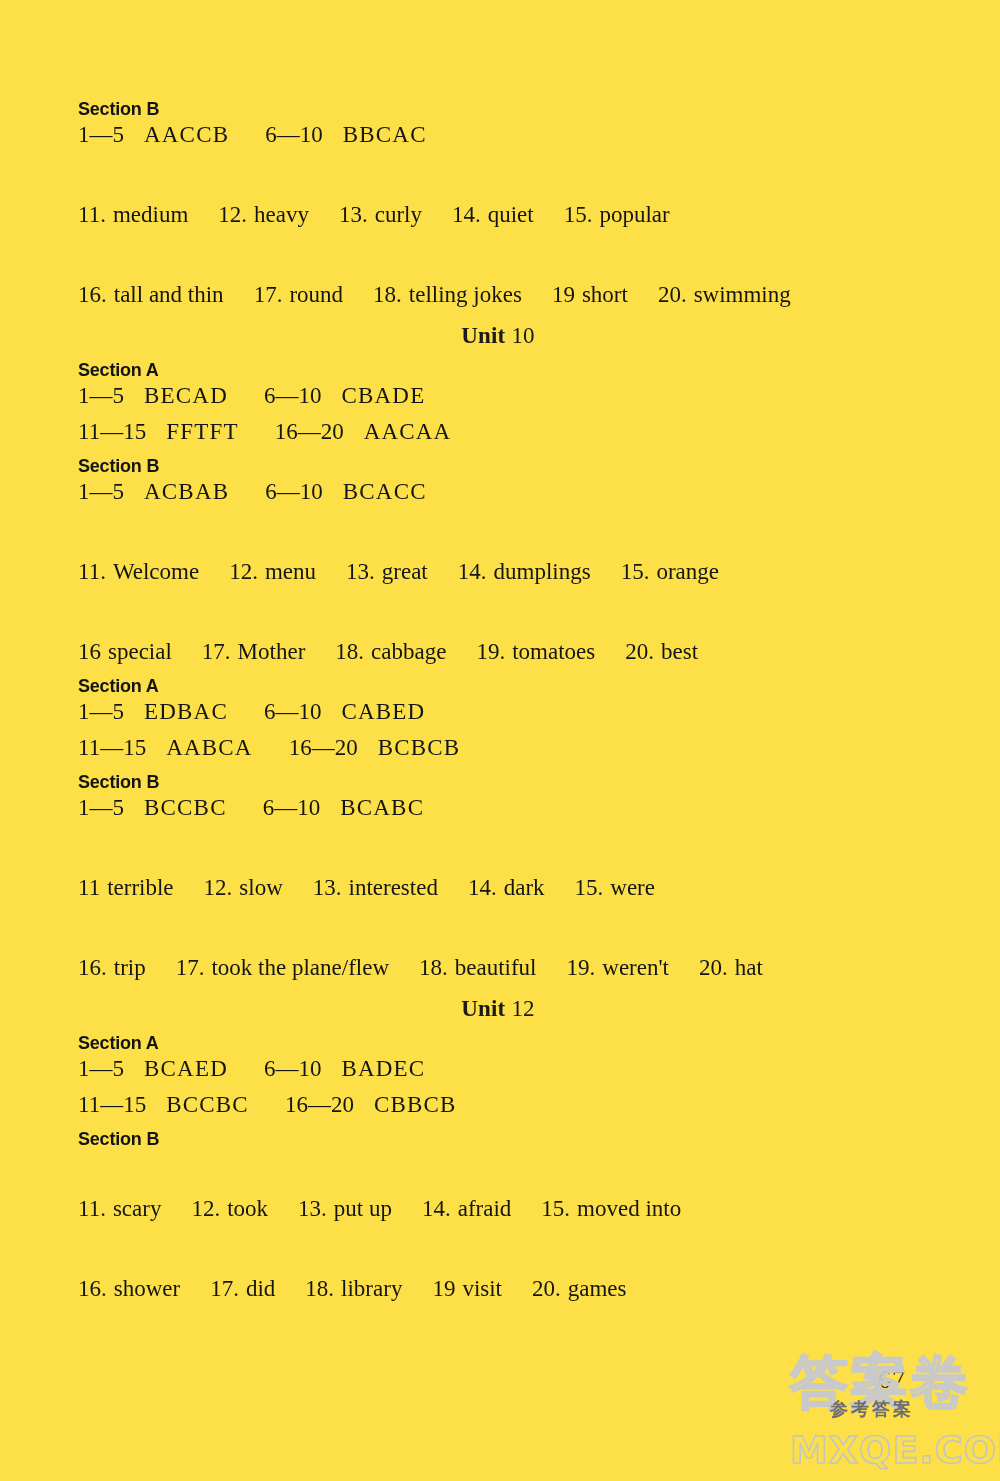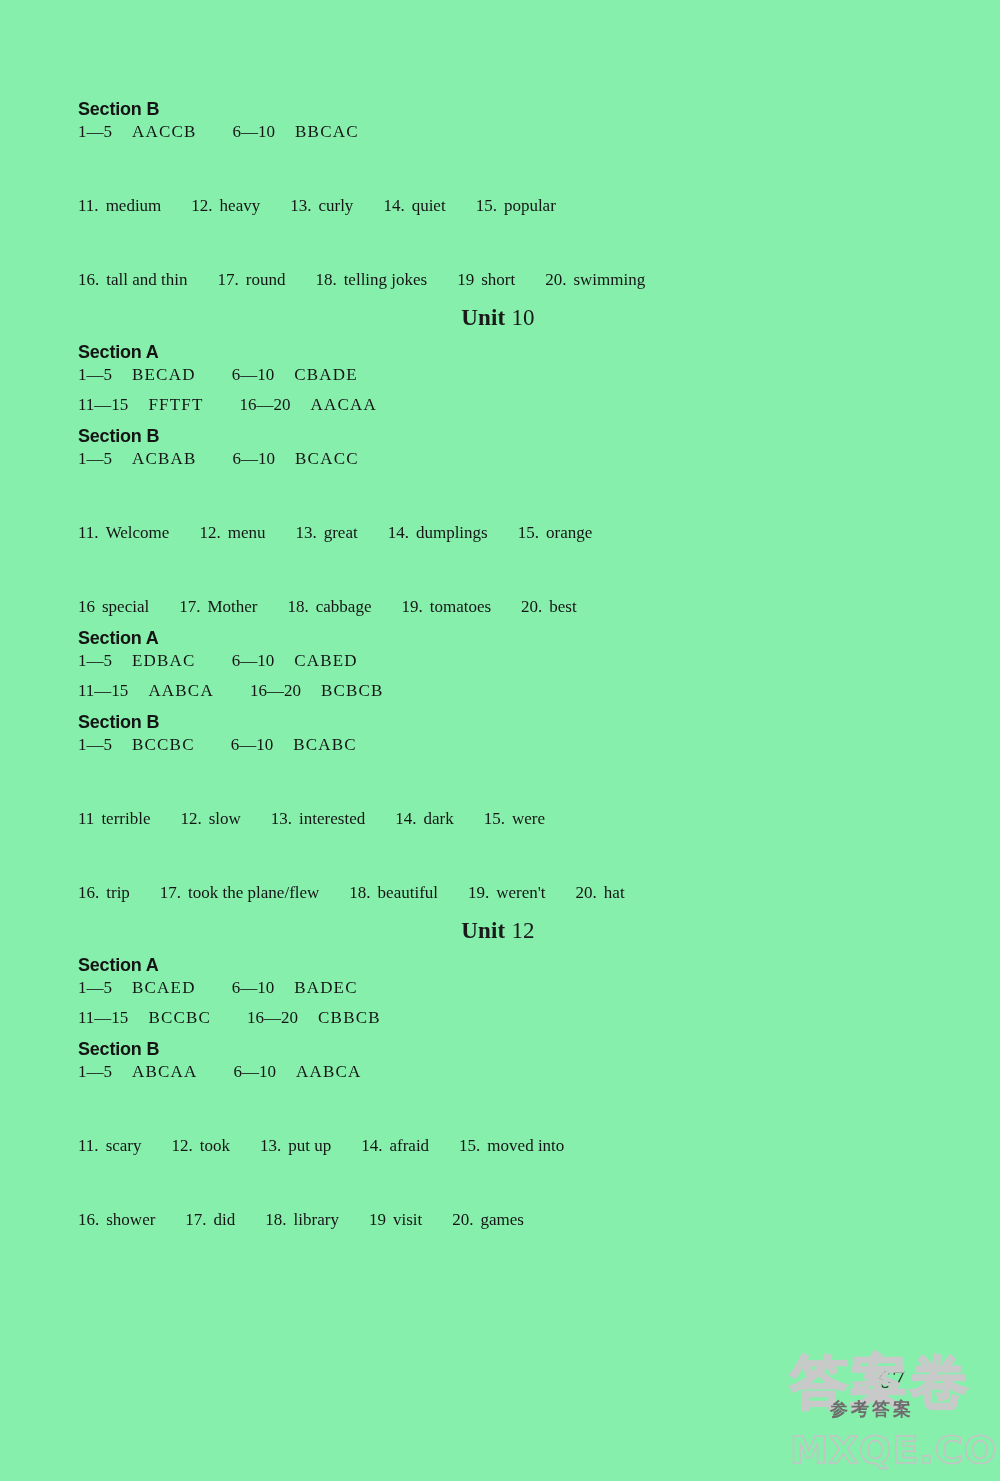--- a/index.html
+++ b/index.html
@@ -14,21 +14,21 @@
     position: relative;
     overflow: hidden;
     font-family: "Liberation Serif", "DejaVu Serif", serif;
     color: #1a1a1a;
     -webkit-font-smoothing: antialiased;
   }
 
   #page {
     position: absolute;
     inset: 0;
-    background: #86efac;
+    background: #fde047;
   }
 
   .content {
     position: absolute;
     left: 78px;
     top: 100px;
     width: 840px;
   }
 
   
@@ -56,21 +56,21 @@
     line-height: 1.0;
     margin: 14px 0 5px 0;
     letter-spacing: -0.2px;
     color: #141414;
     white-space: nowrap;
   }
 
   
   .ans-line {
     font-family: "Liberation Serif", "DejaVu Serif", serif;
-    font-size: 17px;
+    font-size: 23px;
     line-height: 1.0;
     margin: 0 0 13px 0;
     white-space: nowrap;
     color: #151515;
   }
 
   
   .seg { display: inline-block; }
   .seg .rng  { letter-spacing: 0px; }
   .seg .keys { margin-left: 20px; letter-spacing: 1.2px; }
@@ -166,21 +166,20 @@
       <div class="ans-line"><span class="seg"><span class="rng">11—15</span><span class="keys">AABCA</span></span><span class="seg"><span class="rng">16—20</span><span class="keys">BCBCB</span></span></div>
       <div class="section-heading">Section B</div>
       <div class="ans-line"><span class="seg"><span class="rng">1—5</span><span class="keys">BCCBC</span></span><span class="seg"><span class="rng">6—10</span><span class="keys">BCABC</span></span></div>
       <div class="ans-line"><span class="item"><span class="n">11</span><span class="t">terrible</span></span><span class="item"><span class="n">12.</span><span class="t">slow</span></span><span class="item"><span class="n">13.</span><span class="t">interested</span></span><span class="item"><span class="n">14.</span><span class="t">dark</span></span><span class="item"><span class="n">15.</span><span class="t">were</span></span></div>
       <div class="ans-line"><span class="item"><span class="n">16.</span><span class="t">trip</span></span><span class="item"><span class="n">17.</span><span class="t">took the plane/flew</span></span><span class="item"><span class="n">18.</span><span class="t">beautiful</span></span><span class="item"><span class="n">19.</span><span class="t">weren't</span></span><span class="item"><span class="n">20.</span><span class="t">hat</span></span></div>
       <div class="unit-heading"><span class="u-word">Unit</span><span class="u-num">12</span></div>
       <div class="section-heading">Section A</div>
       <div class="ans-line"><span class="seg"><span class="rng">1—5</span><span class="keys">BCAED</span></span><span class="seg"><span class="rng">6—10</span><span class="keys">BADEC</span></span></div>
       <div class="ans-line"><span class="seg"><span class="rng">11—15</span><span class="keys">BCCBC</span></span><span class="seg"><span class="rng">16—20</span><span class="keys">CBBCB</span></span></div>
       <div class="section-heading">Section B</div>
-      <div class="ans-line"><span class="seg"><span class="rng">1—5</span><span class="keys">ABCAA</span></span><span class="seg"><span class="rng">6—10</span><span class="keys">AABCA</span></span></div>
       <div class="ans-line"><span class="item"><span class="n">11.</span><span class="t">scary</span></span><span class="item"><span class="n">12.</span><span class="t">took</span></span><span class="item"><span class="n">13.</span><span class="t">put up</span></span><span class="item"><span class="n">14.</span><span class="t">afraid</span></span><span class="item"><span class="n">15.</span><span class="t">moved into</span></span></div>
       <div class="ans-line"><span class="item"><span class="n">16.</span><span class="t">shower</span></span><span class="item"><span class="n">17.</span><span class="t">did</span></span><span class="item"><span class="n">18.</span><span class="t">library</span></span><span class="item"><span class="n">19</span><span class="t">visit</span></span><span class="item"><span class="n">20.</span><span class="t">games</span></span></div>
     </div>
 
   <div class="page-number">67</div>
 
   <div class="watermark">
     <div class="wm-cn">答案卷</div>
     <div class="wm-sub">参考答案</div>
     <div class="wm-site">MXQE.COM</div>

